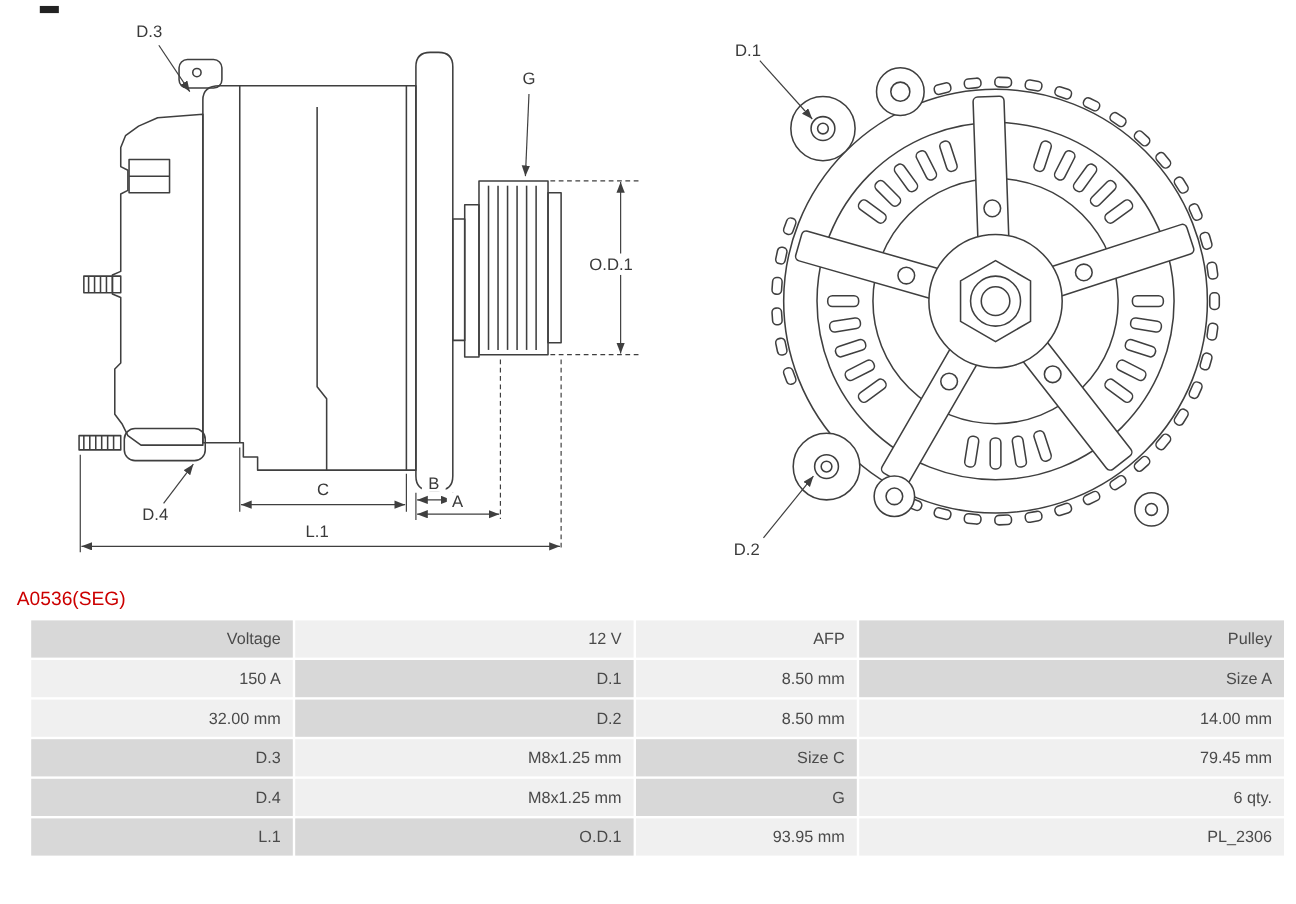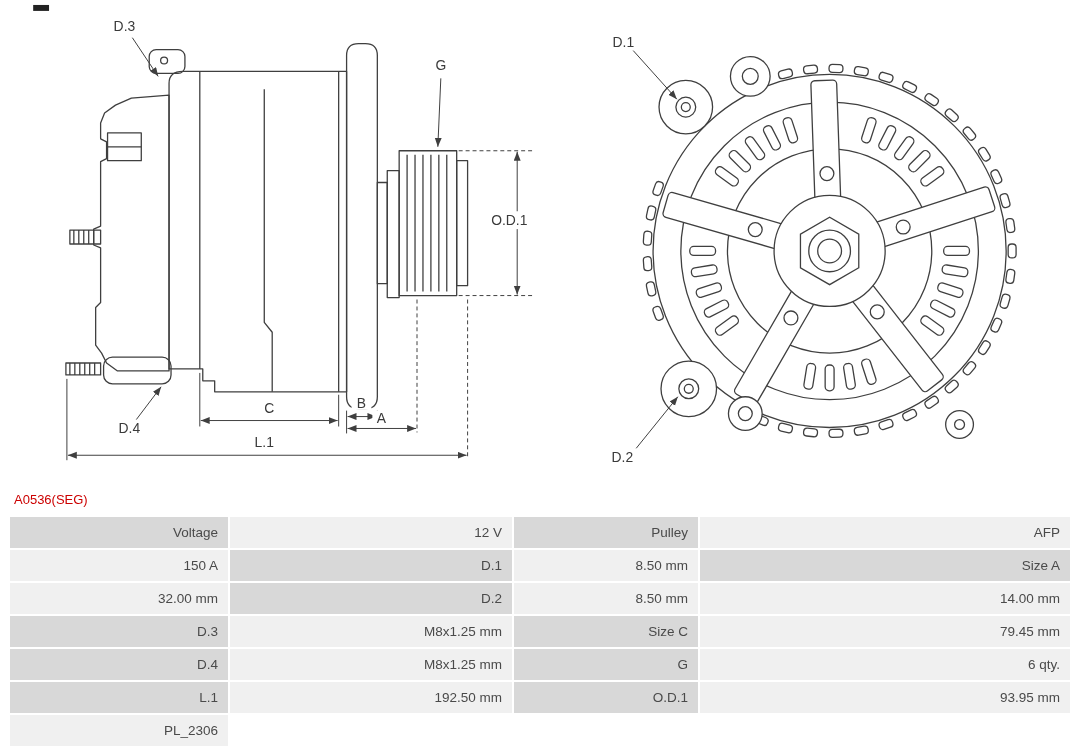--- a/index.html
+++ b/index.html
@@ -13,23 +13,23 @@
   body{
     width:1080px;height:753px;overflow:hidden;
     font-family:"Liberation Sans",sans-serif;color:#4a4a4a;
   }
   .diagram{position:relative;height:486px;}
   .diagram svg{display:block;width:1080px;height:486px;}
   .stroke{stroke:var(--line);}
   .dash{stroke-dasharray:4 3;}
   .mask{fill:#fff;stroke:none;}
   .lbl{font-family:"Liberation Sans",sans-serif;font-size:14px;fill:#3a3a3a;stroke:none;}
-  .part-number{margin:4px 0 0 14px;font-size:13px;line-height:20px;color:var(--accent);}
+  .part-number{margin:4px 0 0 14px;font-size:16px;line-height:20px;color:var(--accent);}
   .spec-table{
-    margin:7px 10px 0 10px;
+    margin:7px 10px 0 26px;
     display:grid;
     grid-template-columns:218px 282px 184px 1fr;
     gap:2px;
     font-size:13.5px;
   }
   .cell{
     height:31px;display:flex;align-items:center;justify-content:flex-end;
     padding-right:10px;white-space:nowrap;
   }
   .cell.label{background:var(--label-bg);}
@@ -230,22 +230,22 @@
     <text class="lbl" x="624" y="47" text-anchor="middle">D.1</text>
     <text class="lbl" x="623" y="466" text-anchor="middle">D.2</text>
   </svg>
 </div>
 
 <div class="part-number">A0536(SEG)</div>
 
 <div class="spec-table">
   <div class="cell label">Voltage</div>
   <div class="cell value">12 V</div>
+  <div class="cell value">AFP</div>
   <div class="cell label">Pulley</div>
-  <div class="cell value">AFP</div>
 
   <div class="cell value">150 A</div>
   <div class="cell label">D.1</div>
   <div class="cell value">8.50 mm</div>
 
   <div class="cell label">Size A</div>
   <div class="cell value">32.00 mm</div>
   <div class="cell label">D.2</div>
   <div class="cell value">8.50 mm</div>
 
@@ -254,18 +254,17 @@
   <div class="cell value">M8x1.25 mm</div>
 
   <div class="cell label">Size C</div>
   <div class="cell value">79.45 mm</div>
   <div class="cell label">D.4</div>
   <div class="cell value">M8x1.25 mm</div>
 
   <div class="cell label">G</div>
   <div class="cell value">6 qty.</div>
   <div class="cell label">L.1</div>
-  <div class="cell value">192.50 mm</div>
 
   <div class="cell label">O.D.1</div>
   <div class="cell value">93.95 mm</div>
   <div class="cell value">PL_2306</div>
 </div>
 
 </body></html>

